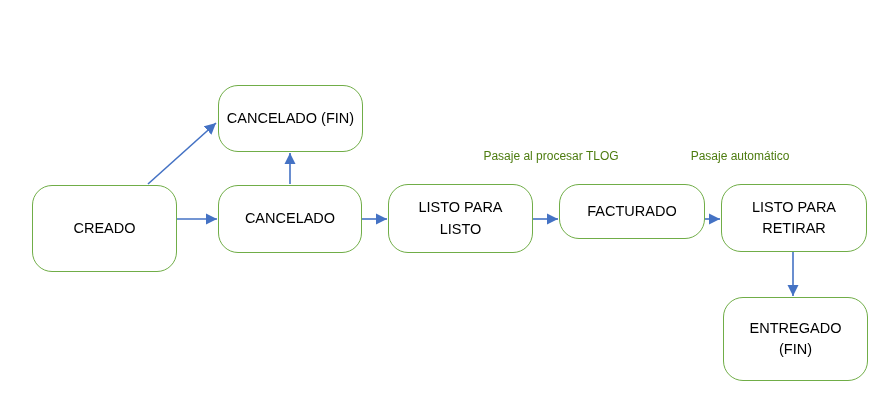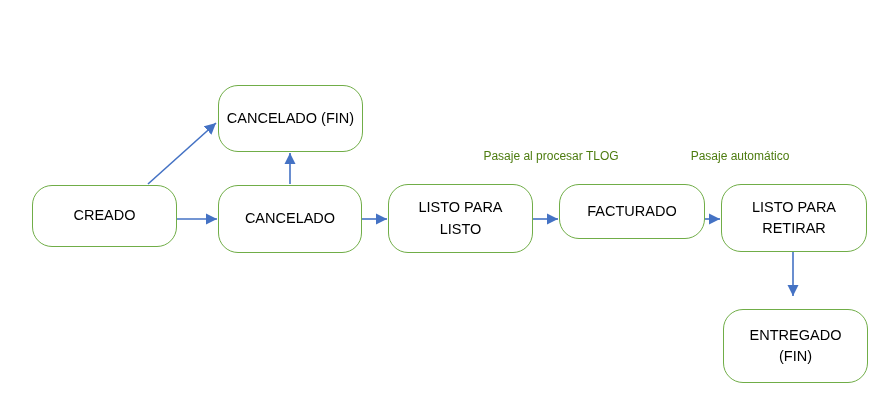--- a/index.html
+++ b/index.html
@@ -34,27 +34,27 @@
   .node span { white-space: nowrap; display: block; }
   .edge-label {
     position: absolute;
     transform: translateX(-50%);
     font-size: 12px;
     line-height: 1.2;
     white-space: nowrap;
     color: #4d7c0f;
   }
   
-  #n-creado     { left: 32px;  top: 185px; width: 145px; height: 62px; justify-content: center; }
+  #n-creado     { left: 32px;  top: 185px; width: 145px; height: 87px; justify-content: center; }
   #n-cancelado  { left: 218px; top: 85px;  width: 145px; height: 67px; }
   #n-confirmado { left: 218px; top: 185px; width: 144px; height: 68px; }
   #n-surtir     { left: 388px; top: 184px; width: 145px; height: 69px; }
   #n-facturado  { left: 559px; top: 184px; width: 146px; height: 55px; }
   #n-retirar    { left: 721px; top: 184px; width: 146px; height: 68px; }
-  #n-entregado  { left: 723px; top: 297px; width: 145px; height: 74px; margin-top: 12px; }
+  #n-entregado  { left: 723px; top: 297px; width: 145px; height: 84px; }
   
   #lbl-tlog { left: 551px; top: 149px; }
   #lbl-auto { left: 732px; top: 149px; margin-left: 8px; }
 </style>
 </head>
 <body>
 
 <div class="canvas">
 
   <svg class="edges" viewBox="0 0 885 402" xmlns="http://www.w3.org/2000/svg" aria-hidden="true">

